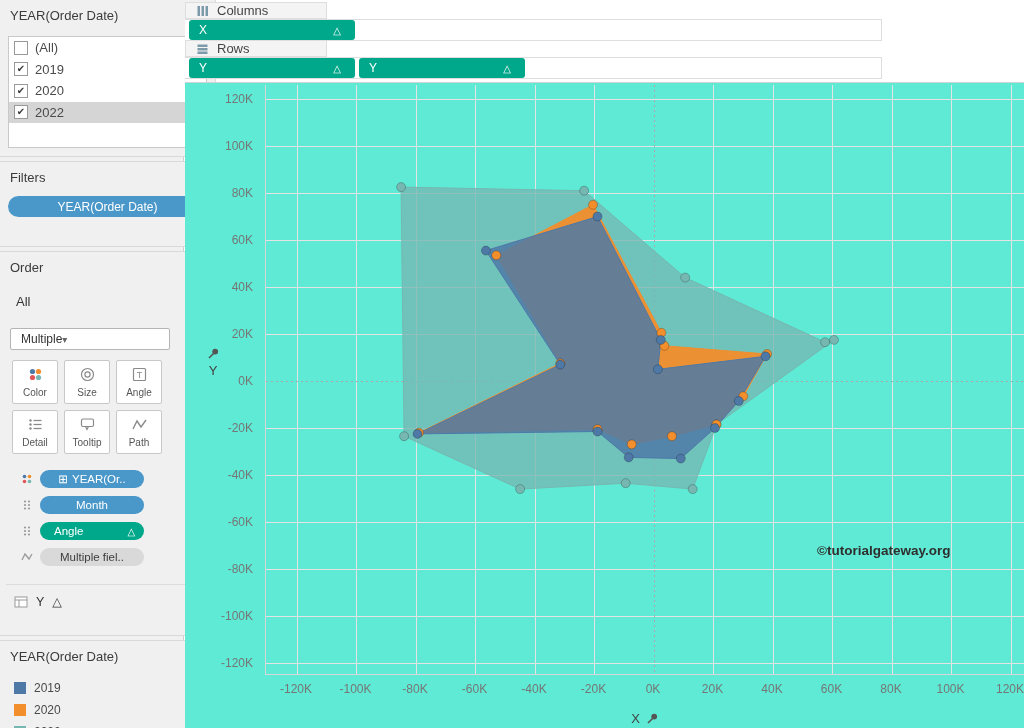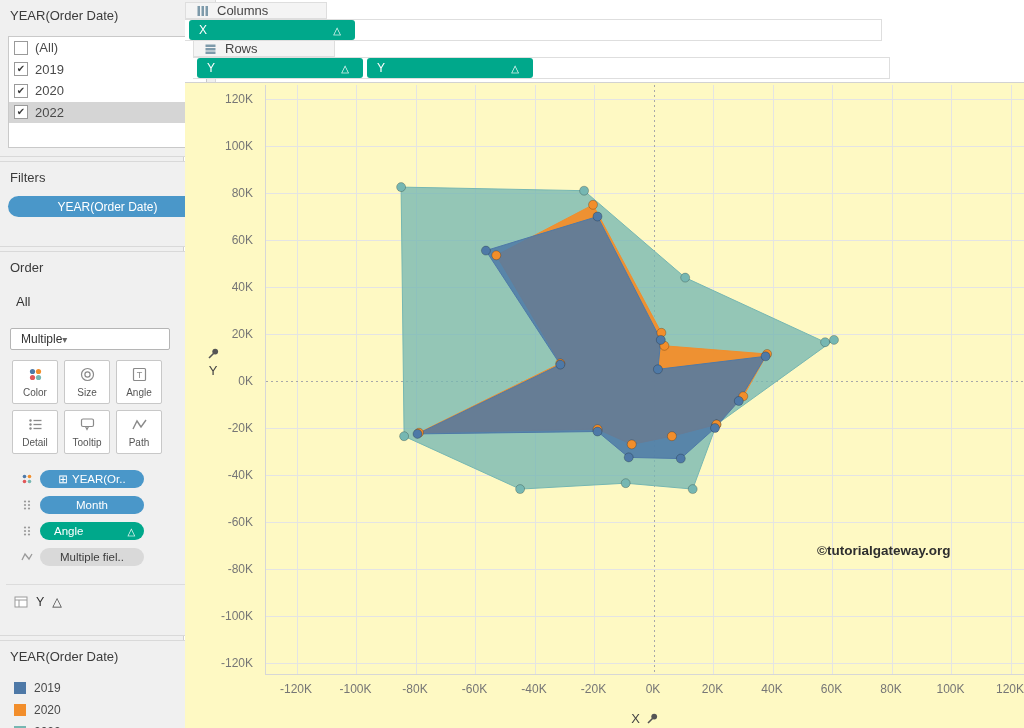--- a/index.html
+++ b/index.html
@@ -53,33 +53,33 @@
   .field-row{position:absolute;top:342px;left:14px;display:flex;align-items:center;gap:8px;
              font-size:12.5px;color:#333;}
 
   .lg-items{position:absolute;top:36px;left:0;right:0;}
   .lg-row{display:flex;align-items:center;gap:8px;height:22px;padding-left:14px;}
   .lg-swatch{width:12px;height:12px;flex:0 0 auto;}
   .lg-label{font-size:12px;color:#4a4a4a;}
 
   
   .shelf{position:absolute;left:185px;height:27px;display:flex;flex-direction:column;}
-  #shelf-columns{top:2px;} #shelf-rows{top:40px;margin-left:8px;}
+  #shelf-columns{top:2px;} #shelf-rows{top:40px;}
   .shelf-label{width:142px;background:#f4f4f4;border:1px solid #dedede;display:flex;
                align-items:center;gap:8px;padding-left:10px;box-sizing:border-box;
                font-size:13px;color:#454545;}
   .shelf-strip{width:697px;background:#fff;border:1px solid #dedede;border-left:none;
                display:flex;align-items:center;gap:4px;padding-left:4px;box-sizing:border-box;}
   .shelf-pill{width:166px;height:20px;border-radius:3px;background:#00A88B;color:#fff;
               font-size:12px;display:flex;align-items:center;justify-content:space-between;
               padding:0 14px 0 10px;box-sizing:border-box;flex:0 0 auto;}
   .sp-delta{font-size:10px;}
 
   
-  .chart{position:absolute;left:185px;top:82px;width:839px;height:646px;background:#fef9c3;
+  .chart{position:absolute;left:185px;top:82px;width:839px;height:646px;background:#5eead4;
          border-top:1px solid #d2d2d2;box-sizing:border-box;}
   .plot{position:absolute;left:80px;top:2px;width:759px;height:589px;
         border-left:1px solid #d7d7d7;border-bottom:1px solid #d7d7d7;box-sizing:content-box;}
   .plot svg{position:absolute;left:0;top:0;}
   .y-ticks{position:absolute;left:0;top:2px;width:74px;height:589px;}
   .y-tick{position:absolute;right:6px;font-size:12px;color:#767676;}
   .x-ticks{position:absolute;left:80px;top:593px;width:759px;height:24px;overflow:hidden;}
   .x-tick{position:absolute;top:6px;font-size:12px;color:#767676;transform:translateX(-50%);white-space:nowrap;}
   .y-axis-title{position:absolute;left:22px;top:264px;display:flex;flex-direction:column;
                 align-items:center;gap:3px;color:#444;font-size:13px;}

